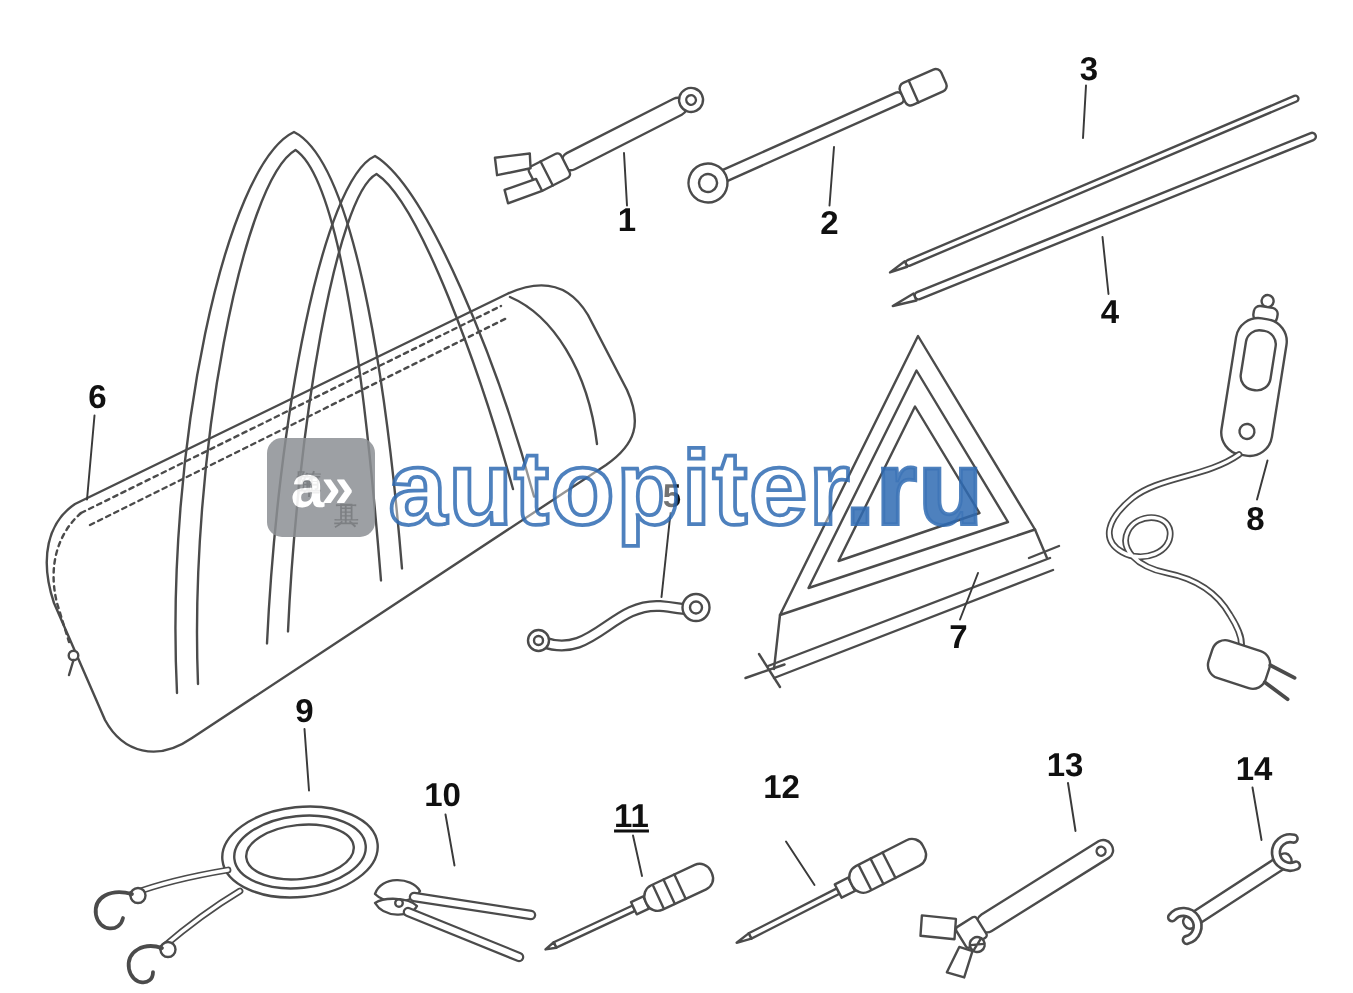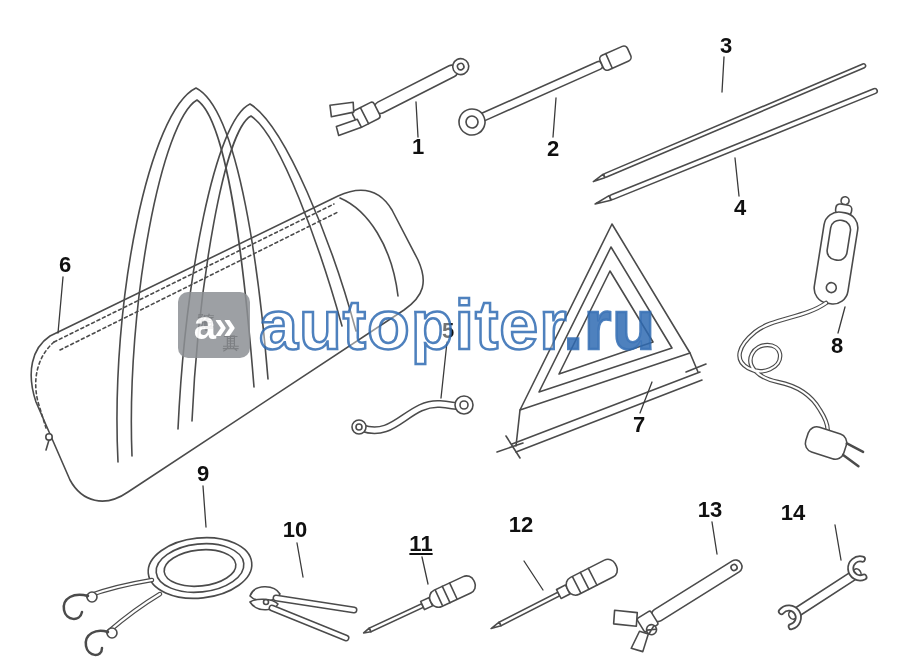--- a/index.html
+++ b/index.html
@@ -203,20 +203,20 @@
   <div class="part-label" style="left:740px; top:208px;">4</div>
   <div class="part-label" style="left:448px; top:331px;">5</div>
   <div class="part-label" style="left:65px;  top:265px;">6</div>
   <div class="part-label" style="left:639px; top:425px;">7</div>
   <div class="part-label" style="left:837px; top:346px;">8</div>
   <div class="part-label" style="left:203px; top:474px;">9</div>
   <div class="part-label" style="left:295px; top:530px;text-align:center;">10</div>
   <div class="part-label" style="left:421px; top:544px;text-decoration:underline;">11</div>
   <div class="part-label" style="left:521px; top:525px;">12</div>
   <div class="part-label" style="left:710px; top:510px;text-align:right;">13</div>
-  <div class="part-label" style="left:793px; top:513px;">14</div>
+  <div class="part-label" style="left:836px; top:513px;">14</div>
 
   <div class="watermark">
     <div class="wm-logo">a»</div>
     <div class="wm-text"><span class="wm-name">autopiter</span><span class="wm-tld">.ru</span></div>
   </div>
 
 </div>
 
 </body></html>

